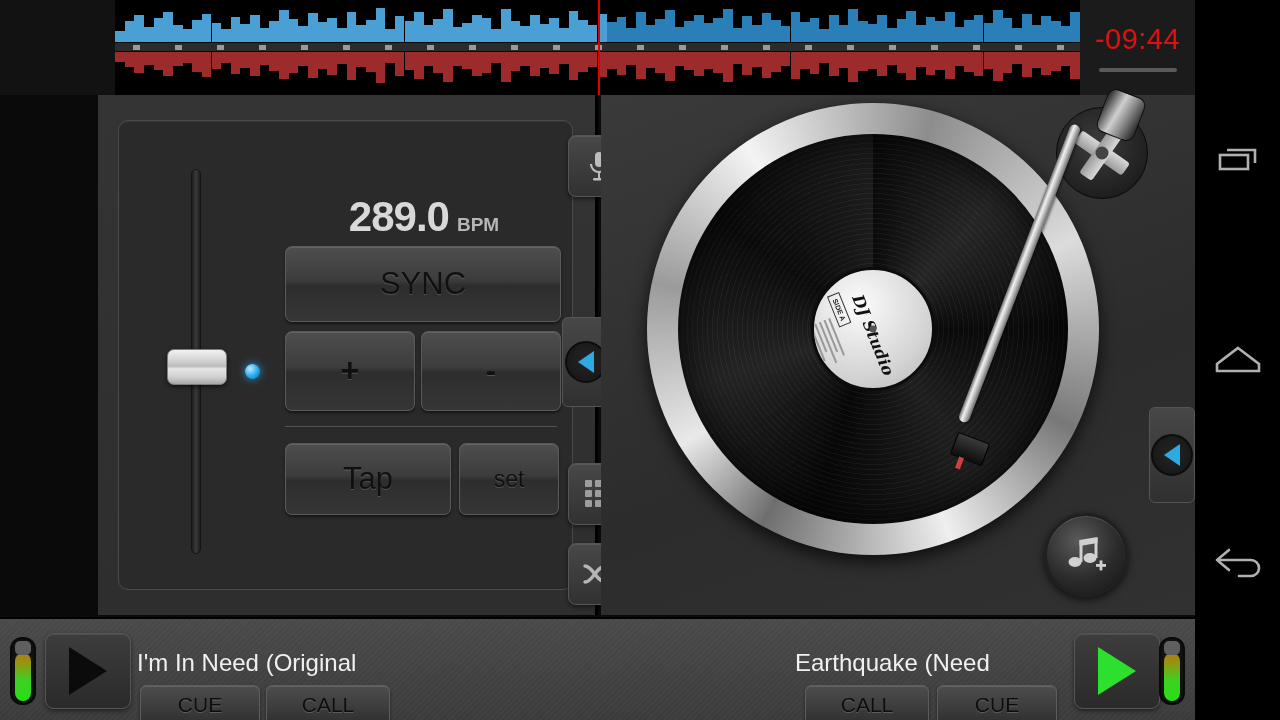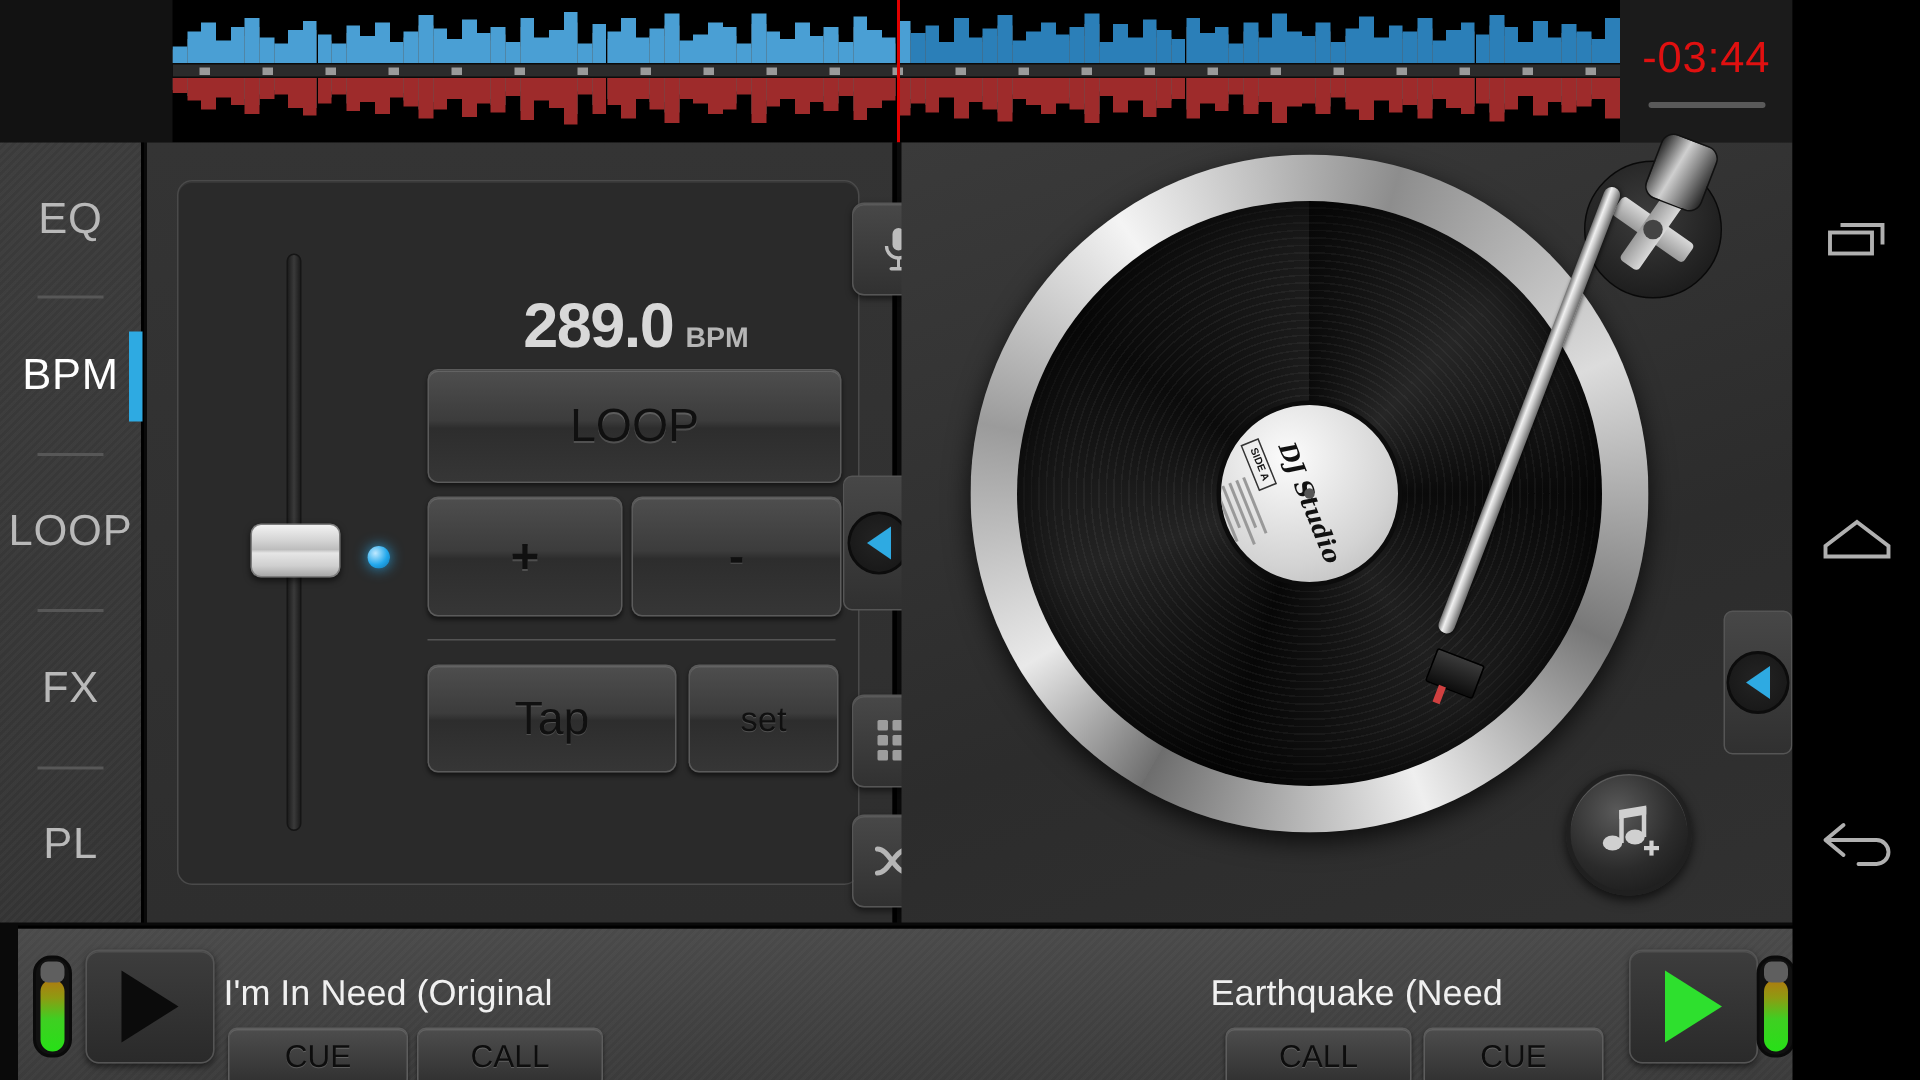--- a/index.html
+++ b/index.html
@@ -161,21 +161,21 @@
     transform:rotate(21deg); }
 
   .note-btn { position:absolute; left:443px; top:418px; width:84px; height:84px; border-radius:50%;
     background:radial-gradient(circle at 40% 32%,#5a5a5a,#2b2b2b 55%,#141414);
     border:3px solid #202020; display:flex; align-items:center; justify-content:center;
     box-shadow:0 3px 8px rgba(0,0,0,.7), inset 0 1px 0 rgba(255,255,255,.15);}
 
   .right-arrow-tab { position:absolute; left:548px; top:312px; width:46px; height:96px; }
 
   
-  .bottom { position:absolute; left:12px; top:617px; width:1195px; height:103px;
+  .bottom { position:absolute; left:0; top:617px; width:1195px; height:103px;
     background:
       repeating-linear-gradient(135deg, rgba(255,255,255,0.02) 0 2px, rgba(0,0,0,0) 2px 4px),
       linear-gradient(180deg,#4a4a4a,#3b3b3b);
     border-top:2px solid #000; }
   .meter { position:absolute; top:18px; width:26px; height:68px; border-radius:12px;
     background:#111; border:2px solid #0a0a0a; overflow:hidden; }
   .meter i { position:absolute; left:3px; right:3px; bottom:2px; top:14px; border-radius:8px;
     background:linear-gradient(180deg,#b07a10,#8f9a12 25%,#3fcf22 55%,#27e017 100%); }
   .meter u { position:absolute; left:3px; right:3px; top:2px; height:14px; background:#5f5f5f; border-radius:5px; }
   .meter-l { left:10px; } .meter-r { left:1159px; }
@@ -639,59 +639,37 @@
           <div style="position: absolute; width: 9.65px; left: 936.05px; background: rgb(110, 110, 110); top: 0px; height: 14.82px;"></div>
           <div style="position: absolute; width: 9.65px; left: 936.05px; background: rgb(158, 43, 43); top: 0px; height: 19px;"></div>
           <div style="position: absolute; width: 9.65px; left: 945.7px; background: rgb(110, 110, 110); top: 0px; height: 11.2632px;"></div>
           <div style="position: absolute; width: 9.65px; left: 945.7px; background: rgb(158, 43, 43); top: 0px; height: 14.44px;"></div>
           <div style="position: absolute; width: 9.65px; left: 955.35px; background: rgb(110, 110, 110); top: 0px; height: 21.3408px;"></div>
           <div style="position: absolute; width: 9.65px; left: 955.35px; background: rgb(158, 43, 43); top: 0px; height: 27.36px;"></div>
         </div>
       <div class="playhead" id="playhead" style="left: 483px;"></div>
     </div>
     <div class="time-box right">
-      <div class="time-val remain">-03:44</div>
+      <div class="time-val remain">-09:44</div>
       <div class="time-underline"></div>
     </div>
   </div>
 
-  <div class="rail">
-    <div class="rail-item">
-      <span>EQ</span>
-    </div>
-    <div class="rail-sep"></div>
-    <div class="rail-item active">
-      <span>BPM</span>
-      <div class="rail-ind"></div>
-    </div>
-    <div class="rail-sep"></div>
-    <div class="rail-item">
-      <span>LOOP</span>
-    </div>
-    <div class="rail-sep"></div>
-    <div class="rail-item">
-      <span>FX</span>
-    </div>
-    <div class="rail-sep"></div>
-    <div class="rail-item">
-      <span>PL</span>
-    </div>
-  </div>
 
   <div class="deck-left">
     <div class="bpm-panel">
       <div class="pitch-track"></div>
       <div class="pitch-knob"></div>
       <div class="pitch-led"></div>
 
       <div class="bpm-readout">
         <span class="bpm-num">289.0</span><span class="bpm-unit">BPM</span>
       </div>
 
-      <div class="btn sync-btn">LOOP</div>
+      <div class="btn sync-btn">SYNC</div>
       <div class="btn plus-btn">+</div>
       <div class="btn minus-btn">-</div>
       <div class="divider"></div>
       <div class="btn tap-btn">Tap</div>
       <div class="btn set-btn">set</div>
     </div>
   </div>
 
   <div class="iconstrip">
     <div class="sq-btn mic-btn">

